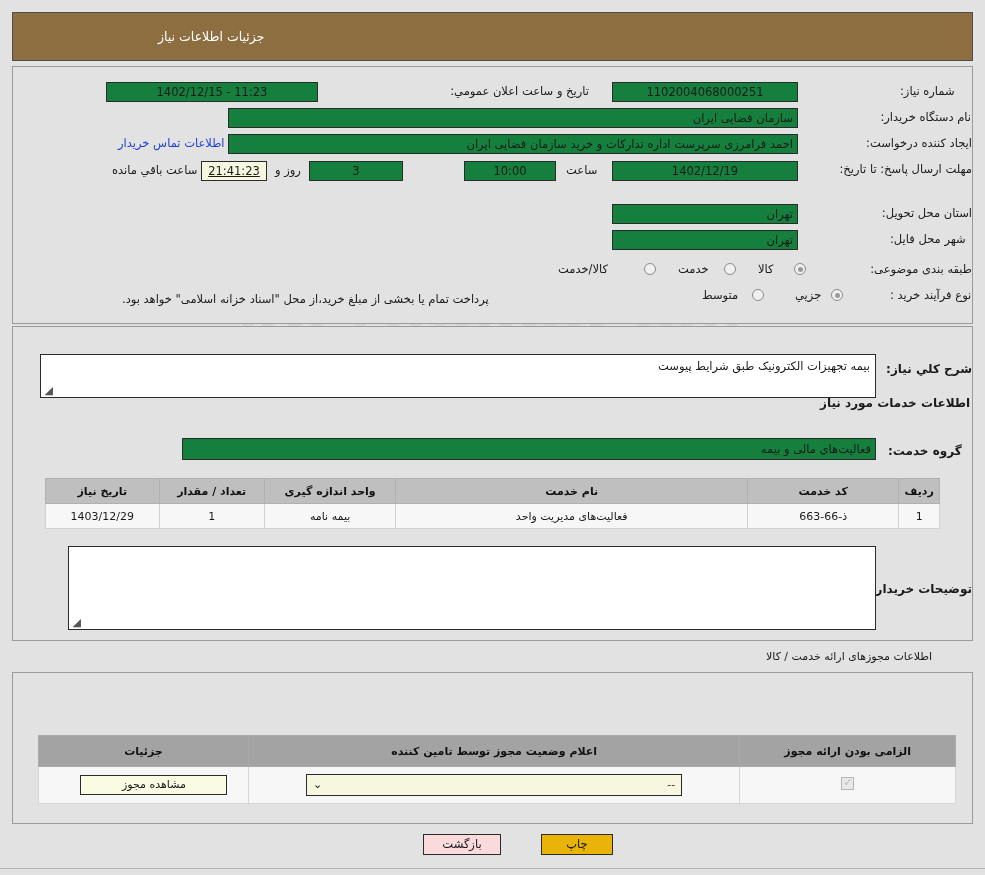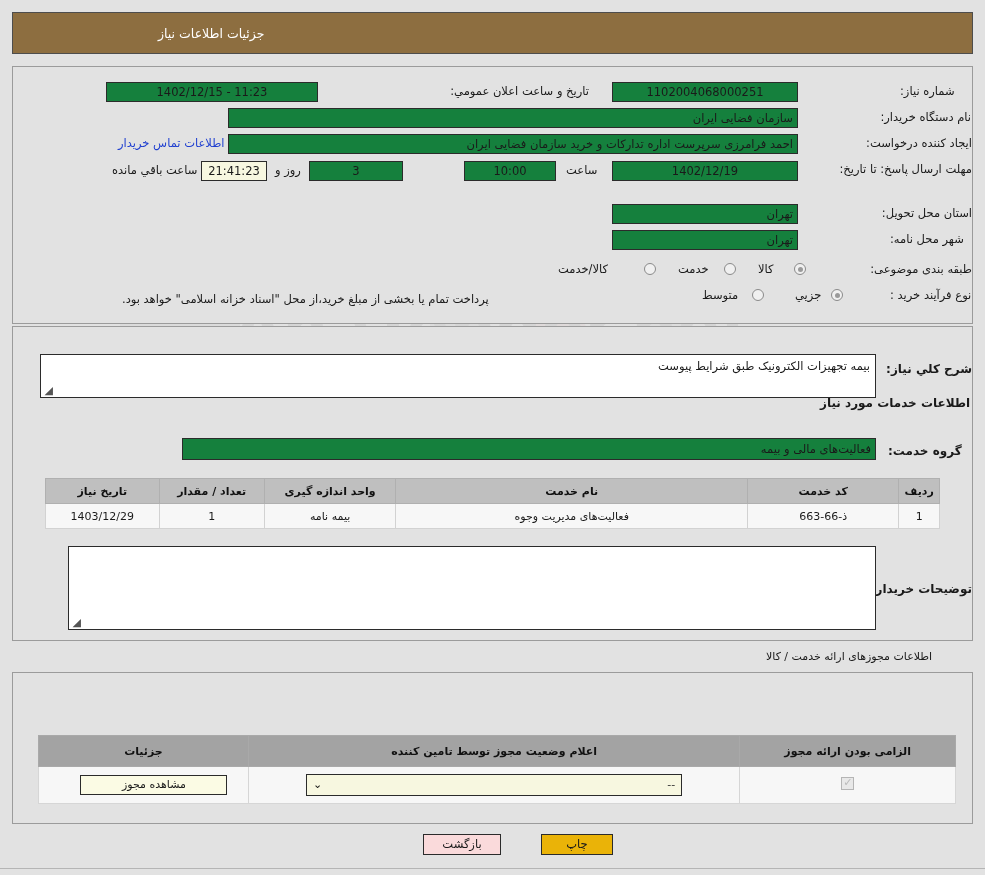--- a/index.html
+++ b/index.html
@@ -31,21 +31,21 @@
     font-weight: bold;
     fill: #b9b9b9;
     direction: ltr;
   }
   .content { position: relative; z-index: 2; }
 
   
   .titlebar {
     position: absolute;
     left: 12px; top: 12px;
-    width: 961px; height: 42px;
+    width: 961px; height: 49px;
     background: #8d6e40;
     border: 1px solid #4d4d4d;
     box-sizing: border-box;
     color: #ffffff;
     font-size: 12.5px;
     display: flex;
     align-items: center;
     justify-content: center;
     padding-right: 8px;
   }
@@ -78,21 +78,21 @@
     box-sizing: border-box;
     font-size: 11.5px;
     color: #1a1a1a;
     line-height: 18px;
     padding: 0 4px;
     white-space: nowrap;
     overflow: hidden;
     text-align: center;
   }
   .fld.rt { text-align: right; }
-  .fld.yel { background: #f7f7e0; }
+  .fld.yel { background: #f7f7e0; text-decoration: underline; }
   .link {
     position: absolute;
     font-size: 11.5px;
     color: #1f3fd0;
     white-space: nowrap;
     cursor: pointer;
   }
 
   
   .radio {
@@ -299,21 +299,21 @@
     <div class="lbl" style="left:566px; top:163px;">ساعت</div>
     <div class="fld" style="left:464px; top:161px; width:92px; height:20px;">10:00</div>
     <div class="fld" style="left:309px; top:161px; width:94px; height:20px;">3</div>
     <div class="lbl" style="left:275px; top:163px;">روز و</div>
     <div class="fld yel" style="left:201px; top:161px; width:66px; height:20px;">21:41:23</div>
     <div class="lbl" style="left:112px; top:163px;">ساعت باقي مانده</div>
 
     <div class="lbl" style="left:890px; top:206px; width:82px;">استان محل تحویل:</div>
     <div class="fld rt" style="left:612px; top:204px; width:186px; height:20px;">تهران</div>
 
-    <div class="lbl" style="left:890px; top:232px; width:82px;">شهر محل نامه:</div>
+    <div class="lbl" style="left:890px; top:232px; width:82px;">شهر محل فایل:</div>
     <div class="fld rt" style="left:612px; top:230px; width:186px; height:20px;">تهران</div>
 
     <div class="lbl" style="left:878px; top:262px; width:94px;">طبقه بندی موضوعی:</div>
     <div class="radio on" style="left:794px; top:263px;"></div>
     <div class="lbl" style="left:758px; top:262px;">کالا</div>
     <div class="radio" style="left:724px; top:263px;"></div>
     <div class="lbl" style="left:678px; top:262px;">خدمت</div>
     <div class="radio" style="left:644px; top:263px;"></div>
     <div class="lbl" style="left:558px; top:262px;">کالا/خدمت</div>
 
@@ -345,21 +345,21 @@
           <th style="width:382px;">نام خدمت</th>
           <th style="width:135px;">واحد اندازه گیری</th>
           <th style="width:105px;">تعداد / مقدار</th>
           <th style="width:110px;">تاریخ نیاز</th>
         </tr>
       </thead>
       <tbody>
         <tr>
           <td>1</td>
           <td>ذ-66-663</td>
-          <td>فعالیت‌های مدیریت وجوه</td>
+          <td>فعالیت‌های مدیریت واحد</td>
           <td>بیمه نامه</td>
           <td>1</td>
           <td>1403/12/29</td>
         </tr>
       </tbody>
     </table>
 
     <div class="lbl lbl-b" style="left:888px; top:582px; width:84px; font-size:12px;">توضیحات خریدار:</div>
     <div class="ta" style="left:68px; top:546px; width:808px; height:84px;">
       <span class="grip">◢</span>

